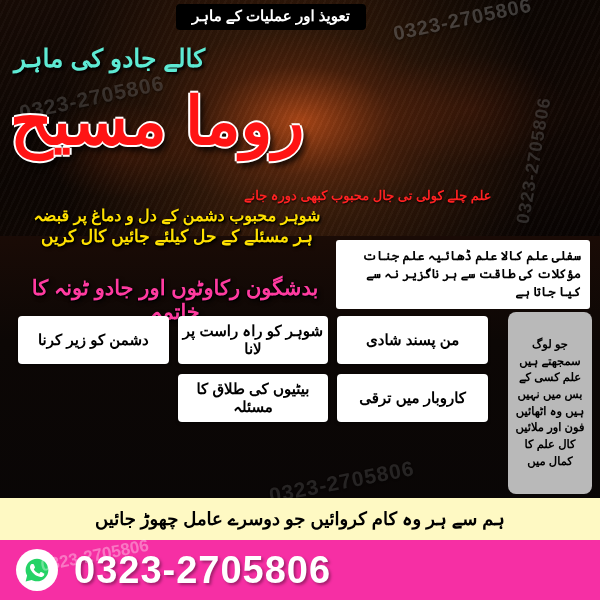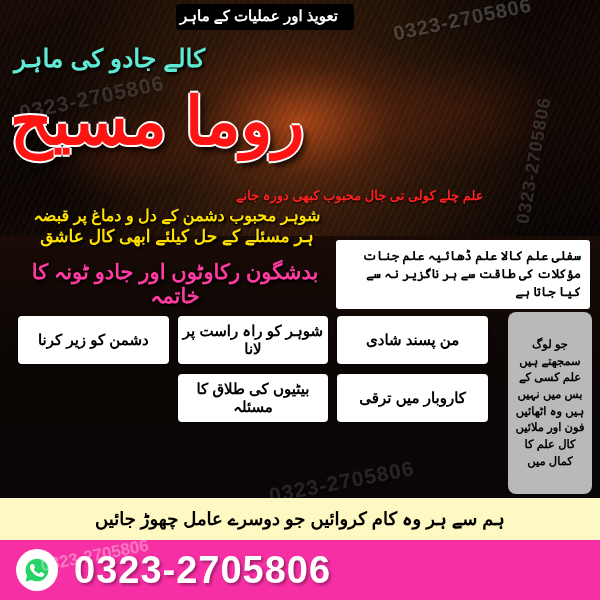--- a/index.html
+++ b/index.html
@@ -55,21 +55,21 @@
   .wm4 { left: 268px; top: 470px; font-size: 21px; transform: rotate(-11deg); color: rgba(255,255,255,0.13); }
 
   
   .top-banner {
     position: absolute;
     left: 176px; top: 4px;
     background: #000;
     color: #fff;
     font-size: 15px;
     font-weight: 700;
-    padding: 3px 16px 5px 4px;
+    padding: 3px 16px 5px 16px;
     border-radius: 4px;
     direction: rtl;
     letter-spacing: 0.3px;
     z-index: 6;
   }
   .amla-baji {
     position: absolute;
     right: 14px; top: 24px;
     color: #ff2d2d;
     font-size: 30px;
@@ -97,21 +97,21 @@
     font-weight: 700;
     direction: rtl;
     letter-spacing: -1px;
     text-shadow:
       0 0 2px #fff, 2px 0 0 #fff, -2px 0 0 #fff, 0 2px 0 #fff, 0 -2px 0 #fff,
       4px 5px 6px rgba(0,0,0,0.85);
     z-index: 6;
   }
   .small-red-line {
     position: absolute;
-    left: 236px; top: 188px;
+    left: 244px; top: 188px;
     color: #ff2222;
     font-size: 13px;
     font-weight: 700;
     direction: rtl;
     text-shadow: 0 1px 2px #000;
     z-index: 6;
   }
 
   
   .yellow-block {
@@ -144,21 +144,21 @@
     font-size: 12.5px;
     line-height: 1.45;
     font-weight: 700;
     text-align: right;
     z-index: 6;
   }
 
   
   .pink-head {
     position: absolute;
-    left: 16px; top: 260px;
+    left: 16px; top: 276px;
     width: 318px;
     text-align: center;
     color: #ff3ba0;
     font-size: 21px;
     font-weight: 700;
     direction: rtl;
     text-shadow: 1px 1px 0 #000, -1px 1px 0 #000, 2px 2px 4px rgba(0,0,0,0.9);
     z-index: 6;
   }
 
@@ -277,21 +277,21 @@
   <div class="wm wm3">0323-2705806</div>
   <div class="wm wm4">0323-2705806</div>
 
   <div class="top-banner">تعویذ اور عملیات کے ماہر</div>
   <div class="kali-jadu">کالے جادو کی ماہر</div>
   <div class="main-name">روما مسیح</div>
   <div class="small-red-line">علم چلے کولی تی جال محبوب کبھی دورہ جانے</div>
 
   <div class="yellow-block">
     <div class="yellow-line yl1">شوہر محبوب دشمن کے دل و دماغ پر قبضہ</div>
-    <div class="yellow-line yl2">ہر مسئلے کے حل کیلئے ابھی کال عاشق</div>
+    <div class="yellow-line yl2">ہر مسئلے کے حل کیلئے جائیں کال کریں</div>
   </div>
 
   <div class="para-panel">سفلی علم کالا علم ڈھائیہ علم جنات مؤکلات کی طاقت سے ہر ناگزیر نہ سے کیا جاتا ہے</div>
 
   <div class="pink-head">بدشگون رکاوٹوں اور جادو ٹونہ کا خاتمہ</div>
 
   <div class="grid">
     <div class="cell">من پسند شادی</div>
     <div class="cell">شوہر کو راہ راست پر لانا</div>
     <div class="cell">دشمن کو زیر کرنا</div>

